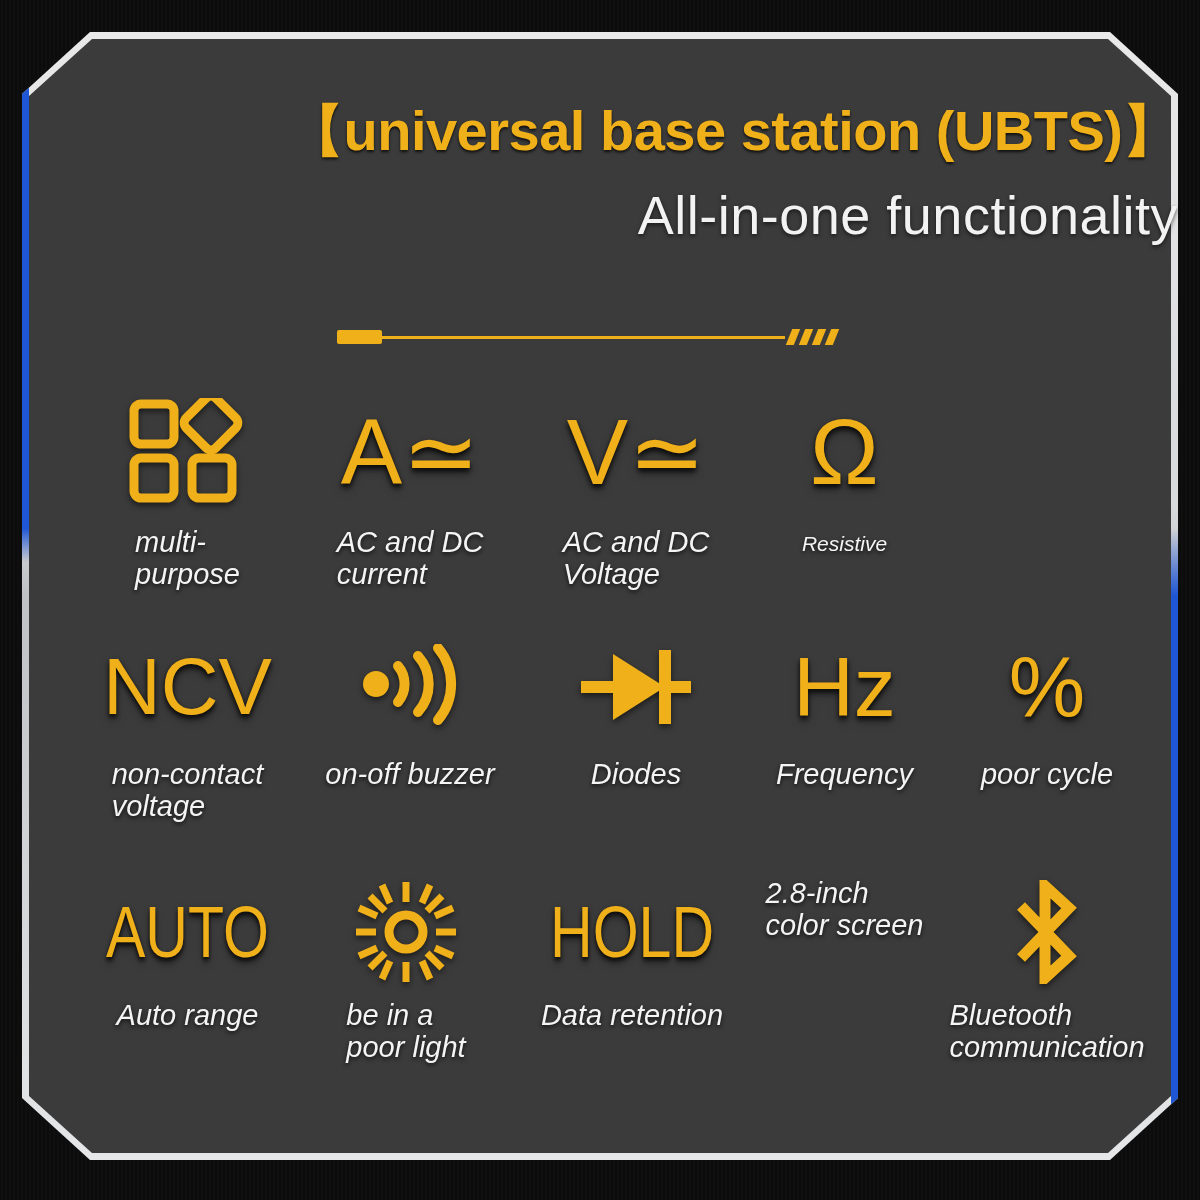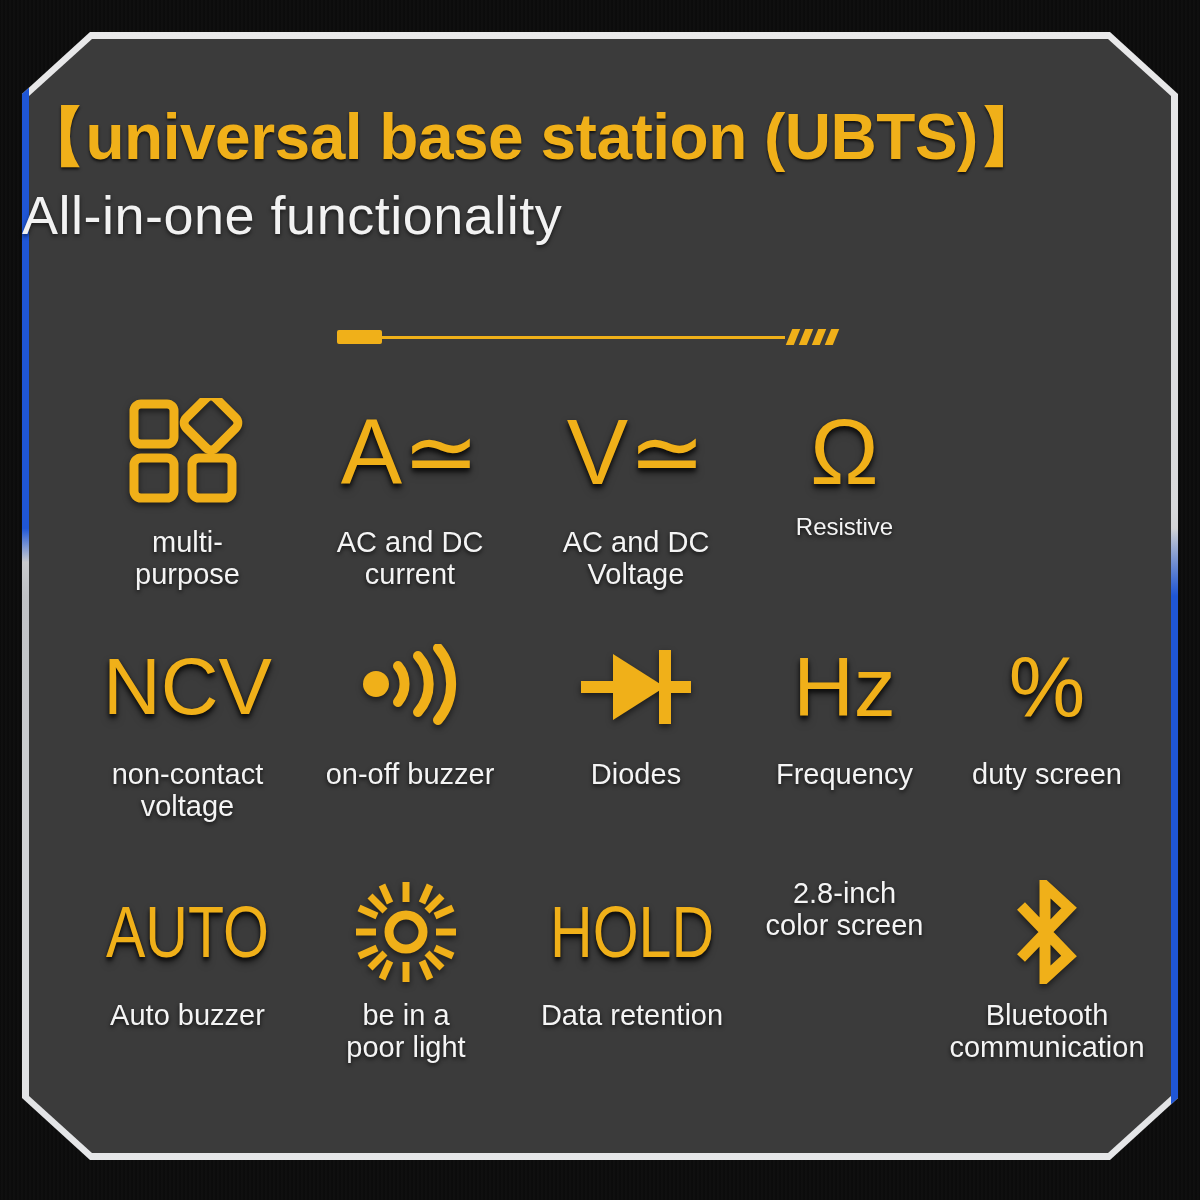--- a/index.html
+++ b/index.html
@@ -39,27 +39,27 @@
   .panel-face{
     position:absolute;left:7px;top:7px;right:7px;bottom:7px;
     background:#3b3b3b;
     -webkit-clip-path:polygon(63px 0, calc(100% - 63px) 0, 100% 57px, 100% calc(100% - 57px), calc(100% - 63px) 100%, 63px 100%, 0 calc(100% - 57px), 0 57px);
     clip-path:polygon(63px 0, calc(100% - 63px) 0, 100% 57px, 100% calc(100% - 57px), calc(100% - 63px) 100%, 63px 100%, 0 calc(100% - 57px), 0 57px);
   }
   .panel-inner{position:absolute;inset:0;}
 
   
   .title{
-    position:absolute;left:0;right:0;top:62px;text-align:left;
-    color:#f0b019;font-size:64px;font-weight:bold;letter-spacing:-0.5px;
+    position:absolute;left:0;right:0;top:62px;text-align:right;
+    color:#f0b019;font-size:56px;font-weight:bold;letter-spacing:-0.5px;
     text-shadow:0 2px 3px rgba(0,0,0,.75);
     white-space:nowrap;
   }
   .subtitle{
-    position:absolute;left:0;right:0;top:152px;text-align:left;
+    position:absolute;left:0;right:0;top:152px;text-align:right;
     color:#f2f2f2;font-size:54px;font-weight:400;letter-spacing:0.5px;
     text-shadow:0 2px 4px rgba(0,0,0,.6);
     white-space:nowrap;
   }
 
   
   .divider{
     position:absolute;left:315px;top:293px;width:490px;height:24px;
   }
   .div-line{position:absolute;left:0;top:11px;width:448px;height:3px;background:#f0b019;}
@@ -70,23 +70,24 @@
   .grid{position:absolute;left:58px;right:22px;top:360px;}
   .row{display:flex;align-items:flex-start;}
   .cell{display:flex;flex-direction:column;align-items:center;}
   .glyph{
     color:#f0b019;
     display:flex;align-items:center;justify-content:center;
     text-shadow:0 3px 4px rgba(0,0,0,.6);
     filter:drop-shadow(0 3px 3px rgba(0,0,0,.55));
   }
   .cap{
-    color:#f4f4f4;text-align:center;line-height:1.12;
+    color:#f4f4f4;text-align:left;line-height:1.12;
     text-shadow:0 2px 4px rgba(0,0,0,.75);
     white-space:pre-line;
+    font-style:italic;
   }
   svg{display:block;}
   .txtglyph{font-weight:400;line-height:1;}
 </style>
 </head>
 <body>
 
 <div id="root">
   <div class="panel-wrap">
     <div class="panel-edge"></div>
@@ -132,21 +133,21 @@
           </div>
 
           <div class="cell" style="width:222px">
             <div class="glyph txtglyph" style="height:120px;font-size:92px">V≃</div>
             <div class="cap" style="font-size:29px;margin-top:14px">AC and DC
 Voltage</div>
           </div>
 
           <div class="cell" style="width:195px">
             <div class="glyph txtglyph" style="height:120px;font-size:92px">Ω</div>
-            <div class="cap" style="font-size:24px;margin-top:2px">Resistive</div>
+            <div class="cap" style="font-size:21px;margin-top:20px">Resistive</div>
           </div>
 
         </div>
 
         <div class="row" style="height:245px">
 
           <div class="cell" style="width:215px">
             <div class="glyph txtglyph" style="height:110px;font-size:80px">NCV</div>
             <div class="cap" style="font-size:29px;margin-top:16px">non-contact
 voltage</div>
@@ -178,29 +179,29 @@
             <div class="cap" style="font-size:29px;margin-top:16px">Diodes</div>
           </div>
 
           <div class="cell" style="width:195px">
             <div class="glyph txtglyph" style="height:110px;font-size:84px">Hz</div>
             <div class="cap" style="font-size:29px;margin-top:16px">Frequency</div>
           </div>
 
           <div class="cell" style="width:210px">
             <div class="glyph txtglyph" style="height:110px;font-size:86px">%</div>
-            <div class="cap" style="font-size:29px;margin-top:16px">duty screen</div>
+            <div class="cap" style="font-size:29px;margin-top:16px">poor cycle</div>
           </div>
         </div>
 
         <div class="row" style="height:230px">
 
           <div class="cell" style="width:215px">
             <div class="glyph txtglyph" style="height:110px;font-size:72px;transform:scaleX(.82)">AUTO</div>
-            <div class="cap" style="font-size:29px;margin-top:12px">Auto buzzer</div>
+            <div class="cap" style="font-size:29px;margin-top:12px">Auto range</div>
           </div>
 
           <div class="cell" style="width:222px">
             <div class="glyph" style="height:110px">
               <svg width="104" height="104" viewBox="0 0 104 104">
                 <circle cx="52" cy="52" r="17" fill="none" stroke="#f0b019" stroke-width="9"></circle>
                 <g stroke="#f0b019" stroke-width="7" stroke-linecap="butt">
                   <line x1="52" y1="2" x2="52" y2="22"></line>
                   <line x1="52" y1="82" x2="52" y2="102"></line>
                   <line x1="2" y1="52" x2="22" y2="52"></line>

